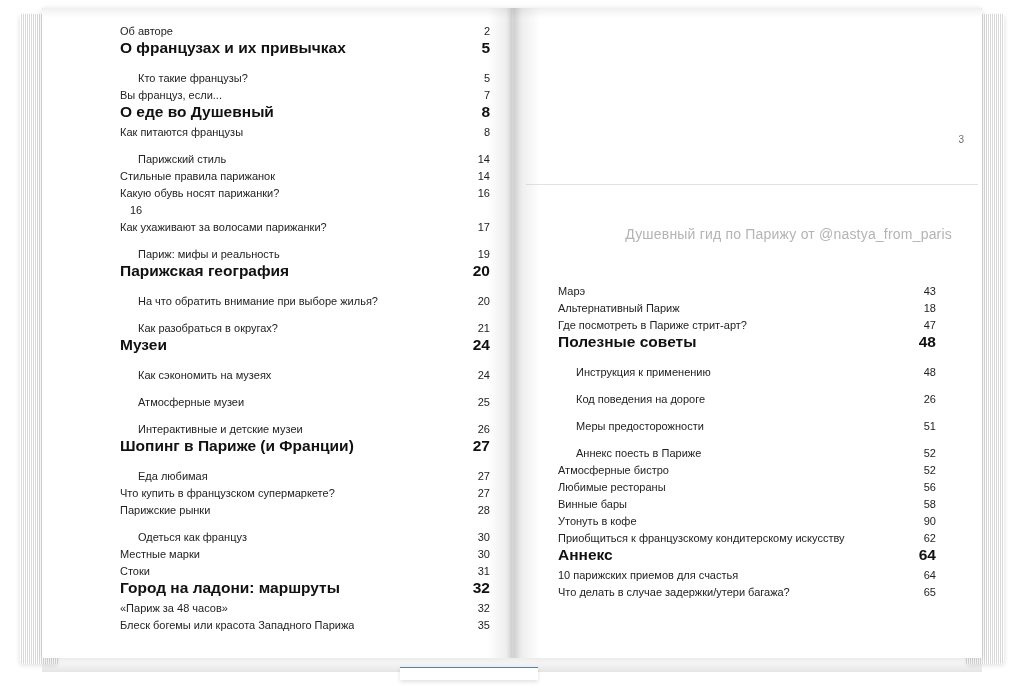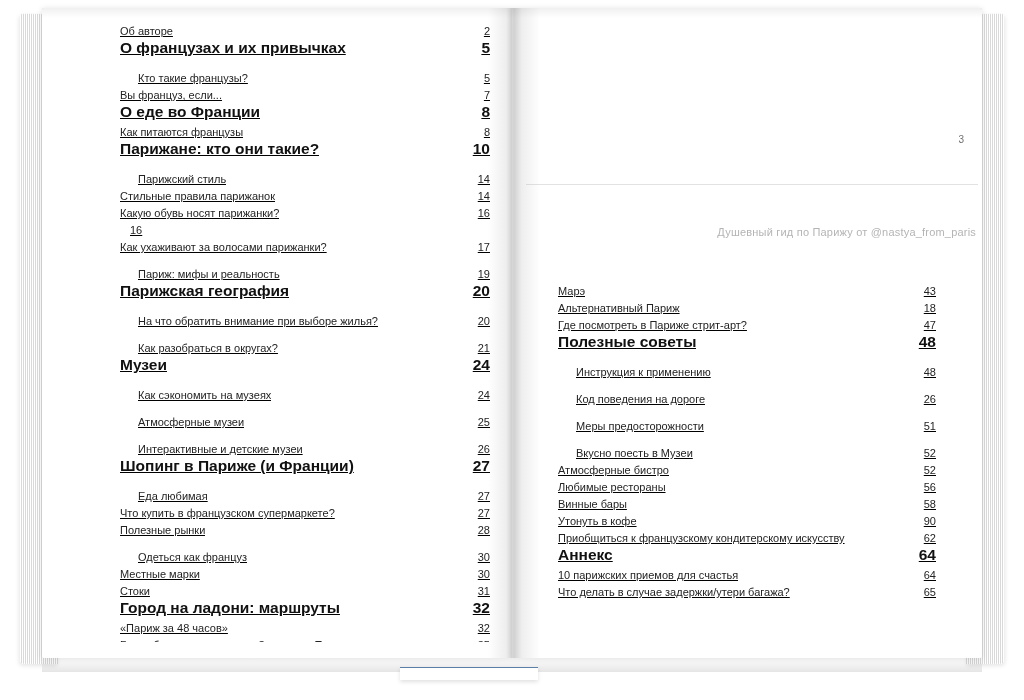--- a/index.html
+++ b/index.html
@@ -108,21 +108,20 @@
     border-top: 1px solid #5b7fa6;
     box-shadow: 0 2px 4px rgba(0,0,0,0.12);
   }
 
   
   .toc {
     position: absolute;
     top: 12px;
     bottom: 16px;
     overflow: hidden;
-    text-decoration: underline;
   }
   .toc-left { left: 78px; width: 370px; }
 
   .row {
     display: flex;
     align-items: baseline;
     justify-content: space-between;
     color: #1d1d1d;
   }
   .row .t { white-space: nowrap; overflow: hidden; text-overflow: ellipsis; }
@@ -153,22 +152,22 @@
 
   .page-number {
     position: absolute;
     right: 18px;
     font-size: 10px;
     color: #6f6f6f;
   }
 
   .footer-note {
     position: absolute;
-    right: 6px;
-    font-size: 11px;
+    right: 30px;
+    font-size: 14px;
     color: #b4b4b4;
     letter-spacing: 0.2px;
     margin-left: 16px;
   }
 
   .divider {
     position: absolute;
     left: 506px;
     top: 176px;
     width: 452px;
@@ -197,31 +196,27 @@
           </div>
           <div class="row lvl-2">
             <span class="t">Кто такие французы?</span>
             <span class="p">5</span>
           </div>
           <div class="row lvl-1">
             <span class="t">Вы француз, если...</span>
             <span class="p">7</span>
           </div>
           <div class="row lvl-h">
-            <span class="t">О еде во Франции</span>
+            <span class="t">О еде во Душевный</span>
             <span class="p">8</span>
           </div>
           <div class="row lvl-1">
             <span class="t">Как питаются французы</span>
             <span class="p">8</span>
           </div>
-          <div class="row lvl-h">
-            <span class="t">Парижане: кто они такие?</span>
-            <span class="p">10</span>
-          </div>
           <div class="row lvl-2">
             <span class="t">Парижский стиль</span>
             <span class="p">14</span>
           </div>
           <div class="row lvl-1">
             <span class="t">Стильные правила парижанок</span>
             <span class="p">14</span>
           </div>
           <div class="row lvl-1">
             <span class="t">Какую обувь носят парижанки?</span>
@@ -272,21 +267,21 @@
           </div>
           <div class="row lvl-2">
             <span class="t">Еда любимая</span>
             <span class="p">27</span>
           </div>
           <div class="row lvl-1">
             <span class="t">Что купить в французском супермаркете?</span>
             <span class="p">27</span>
           </div>
           <div class="row lvl-1">
-            <span class="t">Полезные рынки</span>
+            <span class="t">Парижские рынки</span>
             <span class="p">28</span>
           </div>
           <div class="row lvl-2">
             <span class="t">Одеться как француз</span>
             <span class="p">30</span>
           </div>
           <div class="row lvl-1">
             <span class="t">Местные марки</span>
             <span class="p">30</span>
           </div>
@@ -336,21 +331,21 @@
           </div>
           <div class="row lvl-2">
             <span class="t">Код поведения на дороге</span>
             <span class="p">26</span>
           </div>
           <div class="row lvl-2">
             <span class="t">Меры предосторожности</span>
             <span class="p">51</span>
           </div>
           <div class="row lvl-2">
-            <span class="t">Вкусно поесть в Музеи</span>
+            <span class="t">Аннекс поесть в Париже</span>
             <span class="p">52</span>
           </div>
           <div class="row lvl-1">
             <span class="t">Атмосферные бистро</span>
             <span class="p">52</span>
           </div>
           <div class="row lvl-1">
             <span class="t">Любимые рестораны</span>
             <span class="p">56</span>
           </div>

